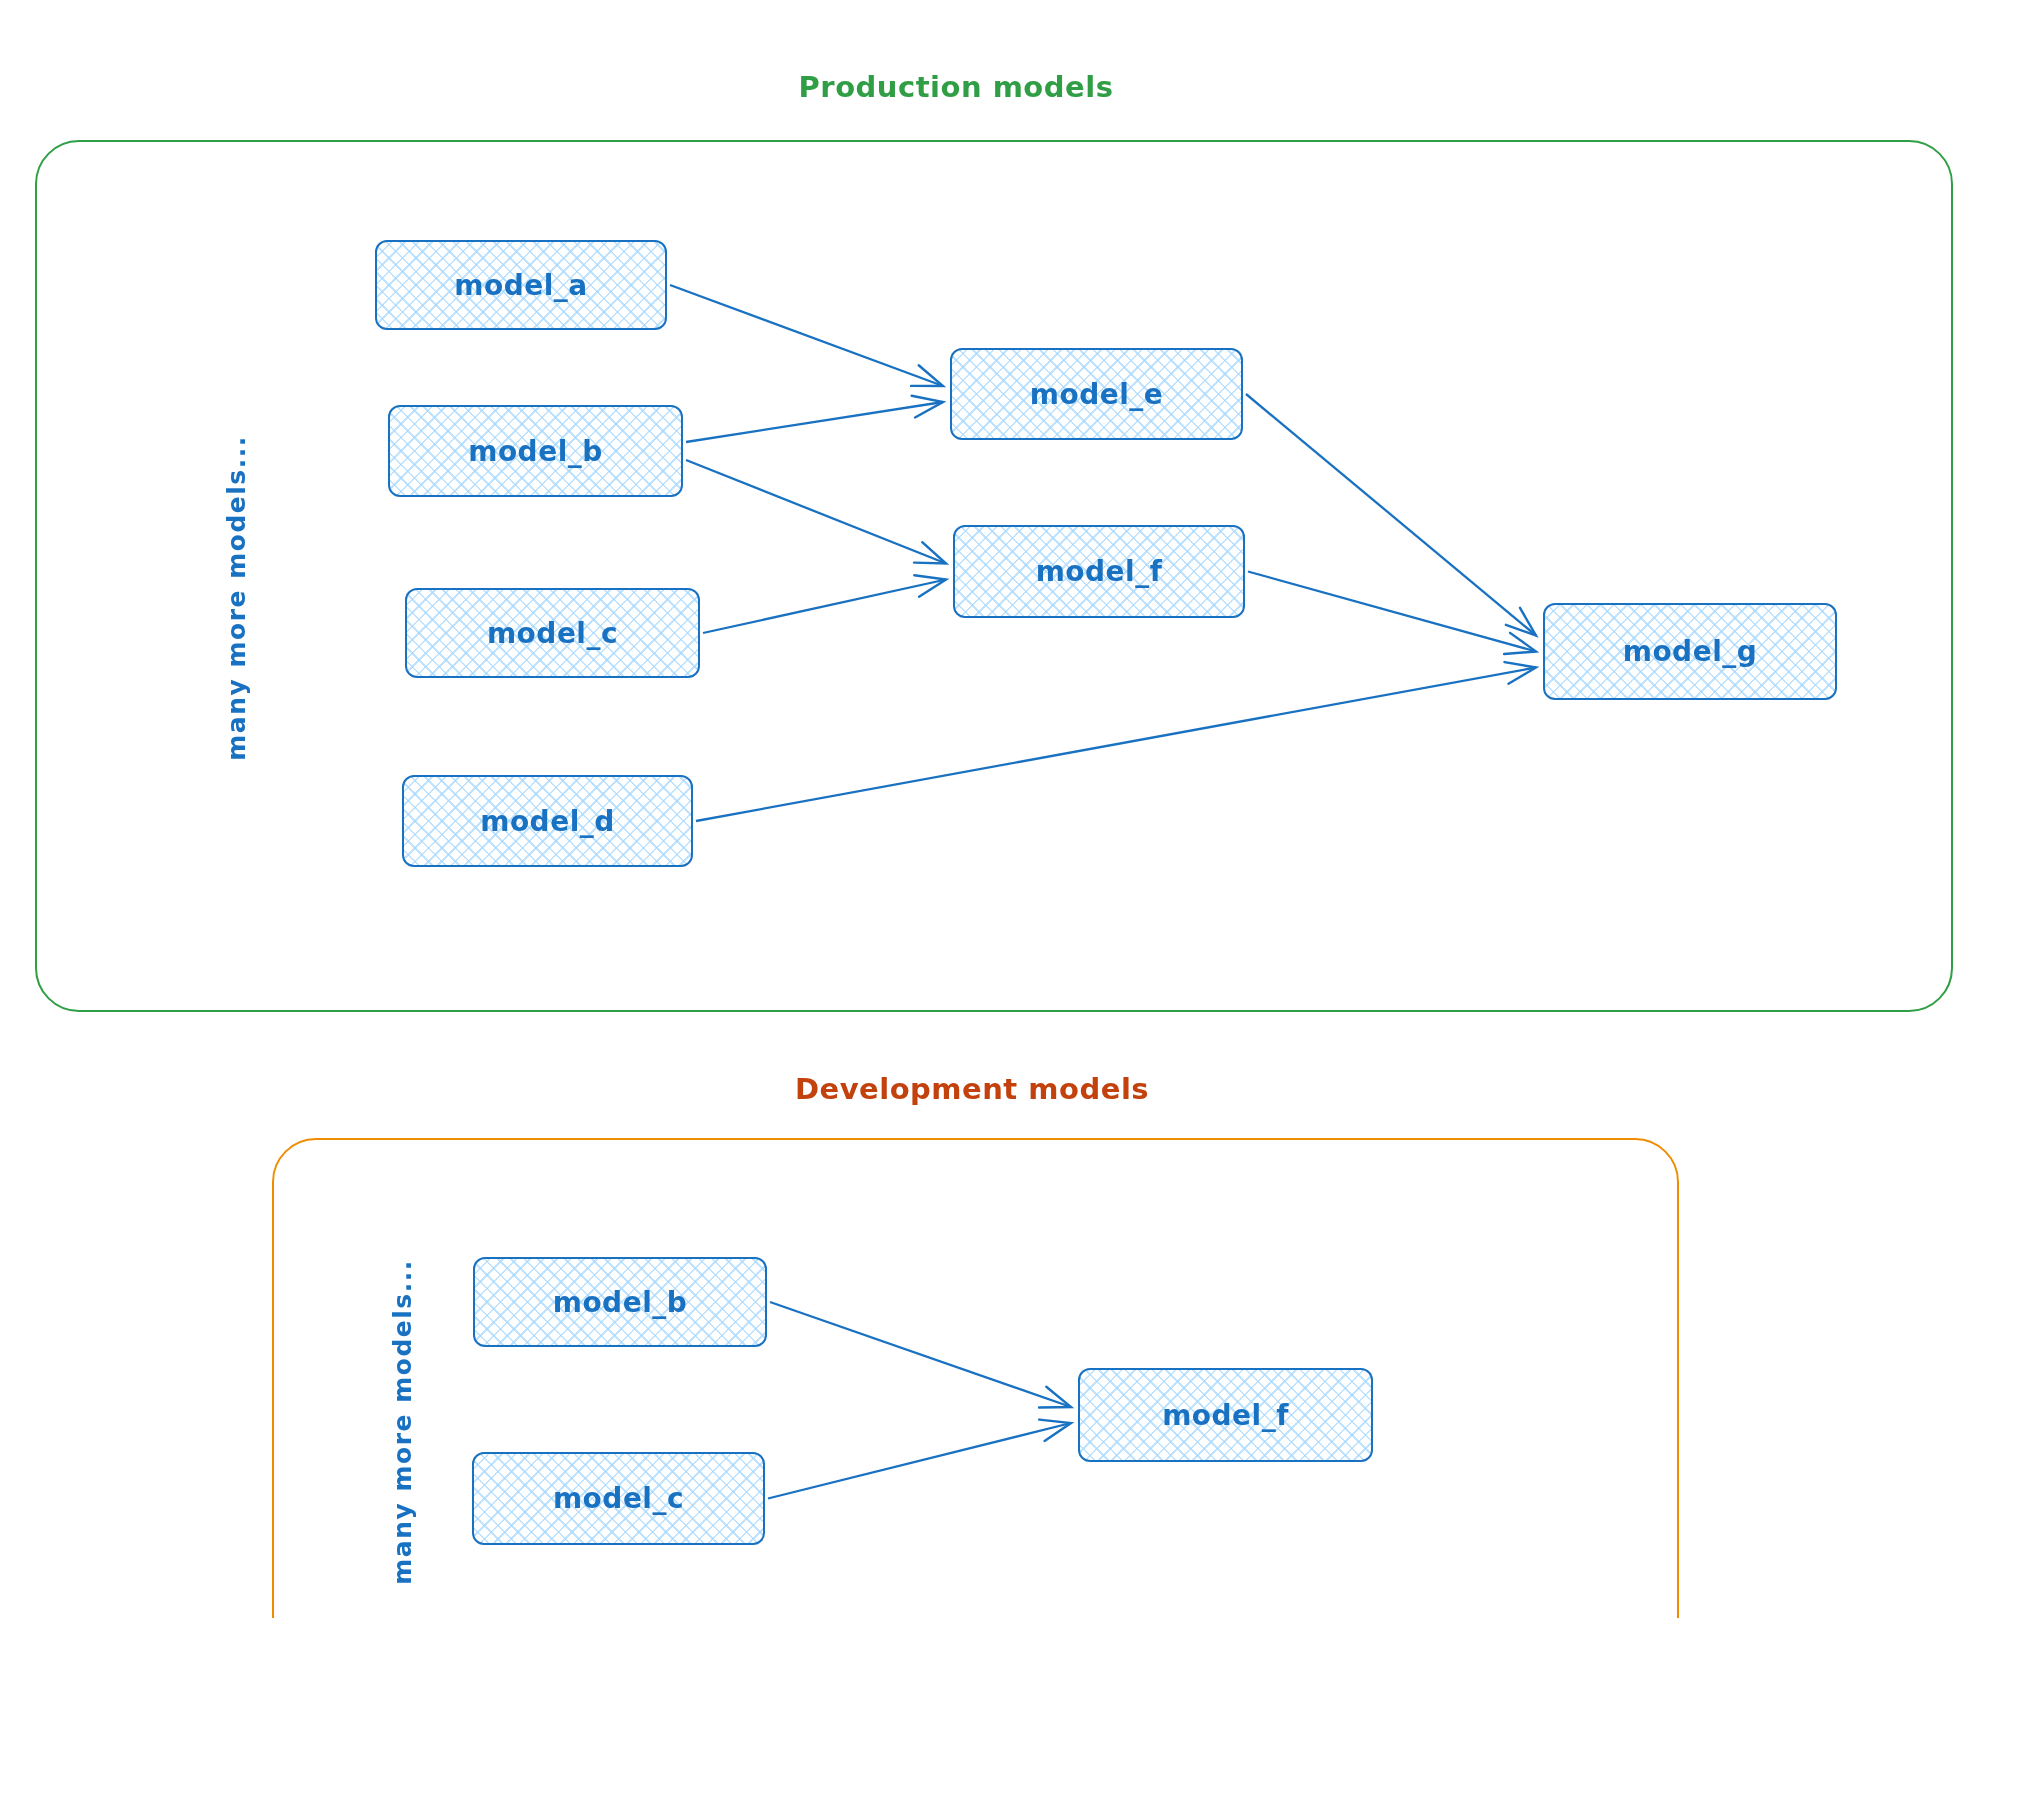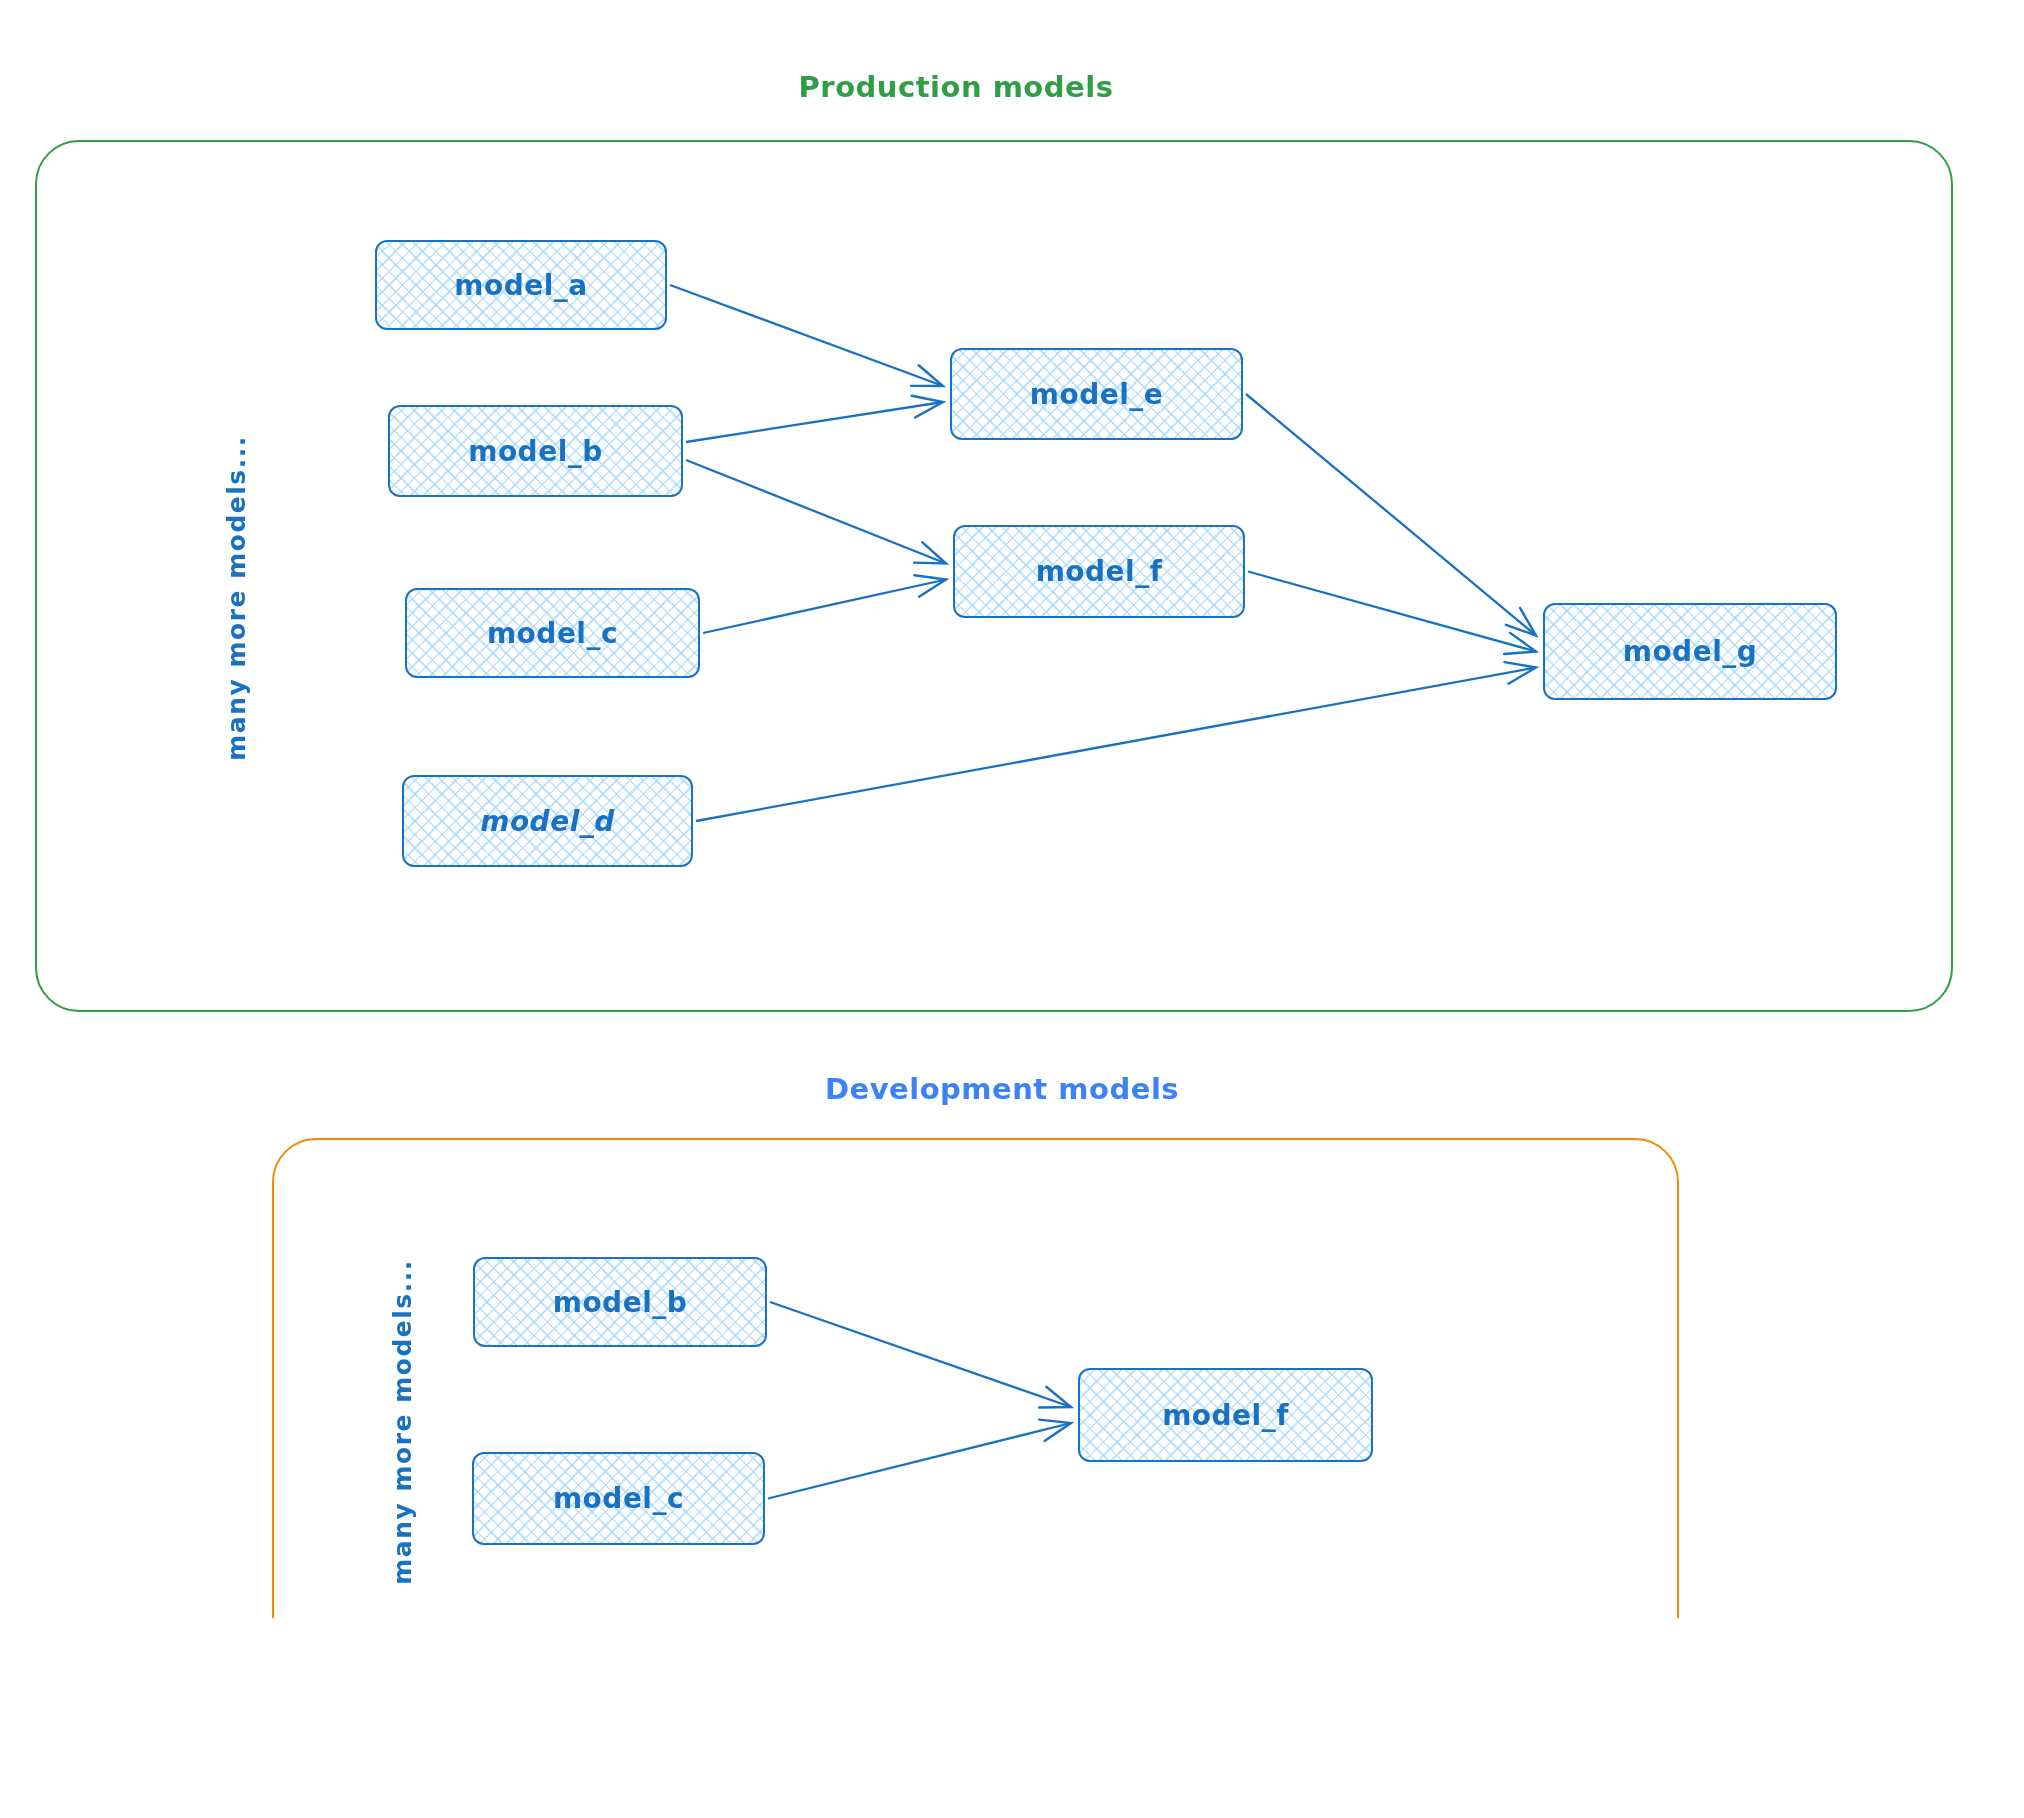--- a/index.html
+++ b/index.html
@@ -59,21 +59,21 @@
 <body>
 
 <div id="canvas">
 
   <div class="section-title" id="prod-title" style="color: rgb(47, 158, 68);">Production models</div>
 
   <div class="frame" id="prod-frame" style="border-color: rgb(47, 158, 68);"></div>
 
   <div class="side-label" id="prod-side" style="color: rgb(25, 113, 194);">many more models...</div>
 
-  <div class="section-title" id="dev-title" style="color: #3b82f6; margin-left: 30px;">Development models</div>
+  <div class="section-title" id="dev-title" style="color: #c2410c;">Development models</div>
 
   <div class="frame" id="dev-frame" style="border-color: rgb(240, 140, 0);"></div>
 
   <div class="side-label" id="dev-side" style="color: rgb(25, 113, 194);">many more models...</div>
 
 <svg id="edges" width="2024" height="1818">
       <defs>
         <marker id="arrowhead" markerWidth="40" markerHeight="30" refX="33" refY="14" orient="auto" markerUnits="userSpaceOnUse">
           <path d="M3,3 L33,14 L3,25" fill="none" stroke="#1971c2" stroke-width="2.4" stroke-linecap="round"></path>
         </marker>
@@ -91,21 +91,21 @@
     <div class="node" style="left: 375px; top: 240px; width: 292px; height: 90px; border-color: rgb(25, 113, 194); background: repeating-linear-gradient(45deg, rgba(165, 216, 255, 0.7) 0px, rgba(165, 216, 255, 0.7) 1.8px, transparent 1.8px, transparent 9.5px), repeating-linear-gradient(135deg, rgba(165, 216, 255, 0.7) 0px, rgba(165, 216, 255, 0.7) 1.8px, transparent 1.8px, transparent 9.5px), rgb(255, 255, 255);">
       <span class="node-label" style="color: rgb(25, 113, 194);">model_a</span>
     </div>
     <div class="node" style="left: 388px; top: 405px; width: 295px; height: 92px; border-color: rgb(25, 113, 194); background: repeating-linear-gradient(45deg, rgba(165, 216, 255, 0.7) 0px, rgba(165, 216, 255, 0.7) 1.8px, transparent 1.8px, transparent 9.5px), repeating-linear-gradient(135deg, rgba(165, 216, 255, 0.7) 0px, rgba(165, 216, 255, 0.7) 1.8px, transparent 1.8px, transparent 9.5px), rgb(255, 255, 255);">
       <span class="node-label" style="color: rgb(25, 113, 194);">model_b</span>
     </div>
     <div class="node" style="left: 405px; top: 588px; width: 295px; height: 90px; border-color: rgb(25, 113, 194); background: repeating-linear-gradient(45deg, rgba(165, 216, 255, 0.7) 0px, rgba(165, 216, 255, 0.7) 1.8px, transparent 1.8px, transparent 9.5px), repeating-linear-gradient(135deg, rgba(165, 216, 255, 0.7) 0px, rgba(165, 216, 255, 0.7) 1.8px, transparent 1.8px, transparent 9.5px), rgb(255, 255, 255);">
       <span class="node-label" style="color: rgb(25, 113, 194);">model_c</span>
     </div>
     <div class="node" style="left: 402px; top: 775px; width: 291px; height: 92px; border-color: rgb(25, 113, 194); background: repeating-linear-gradient(45deg, rgba(165, 216, 255, 0.7) 0px, rgba(165, 216, 255, 0.7) 1.8px, transparent 1.8px, transparent 9.5px), repeating-linear-gradient(135deg, rgba(165, 216, 255, 0.7) 0px, rgba(165, 216, 255, 0.7) 1.8px, transparent 1.8px, transparent 9.5px), rgb(255, 255, 255);">
-      <span class="node-label" style="color: rgb(25, 113, 194); font-style: italic;">model_d</span>
+      <span class="node-label" style="color: rgb(25, 113, 194);">model_d</span>
     </div>
     <div class="node" style="left: 950px; top: 348px; width: 293px; height: 92px; border-color: rgb(25, 113, 194); background: repeating-linear-gradient(45deg, rgba(165, 216, 255, 0.7) 0px, rgba(165, 216, 255, 0.7) 1.8px, transparent 1.8px, transparent 9.5px), repeating-linear-gradient(135deg, rgba(165, 216, 255, 0.7) 0px, rgba(165, 216, 255, 0.7) 1.8px, transparent 1.8px, transparent 9.5px), rgb(255, 255, 255);">
       <span class="node-label" style="color: rgb(25, 113, 194);">model_e</span>
     </div>
     <div class="node" style="left: 953px; top: 525px; width: 292px; height: 93px; border-color: rgb(25, 113, 194); background: repeating-linear-gradient(45deg, rgba(165, 216, 255, 0.7) 0px, rgba(165, 216, 255, 0.7) 1.8px, transparent 1.8px, transparent 9.5px), repeating-linear-gradient(135deg, rgba(165, 216, 255, 0.7) 0px, rgba(165, 216, 255, 0.7) 1.8px, transparent 1.8px, transparent 9.5px), rgb(255, 255, 255);">
       <span class="node-label" style="color: rgb(25, 113, 194);">model_f</span>
     </div>
     <div class="node" style="left: 1543px; top: 603px; width: 294px; height: 97px; border-color: rgb(25, 113, 194); background: repeating-linear-gradient(45deg, rgba(165, 216, 255, 0.7) 0px, rgba(165, 216, 255, 0.7) 1.8px, transparent 1.8px, transparent 9.5px), repeating-linear-gradient(135deg, rgba(165, 216, 255, 0.7) 0px, rgba(165, 216, 255, 0.7) 1.8px, transparent 1.8px, transparent 9.5px), rgb(255, 255, 255);">
       <span class="node-label" style="color: rgb(25, 113, 194);">model_g</span>
     </div>

